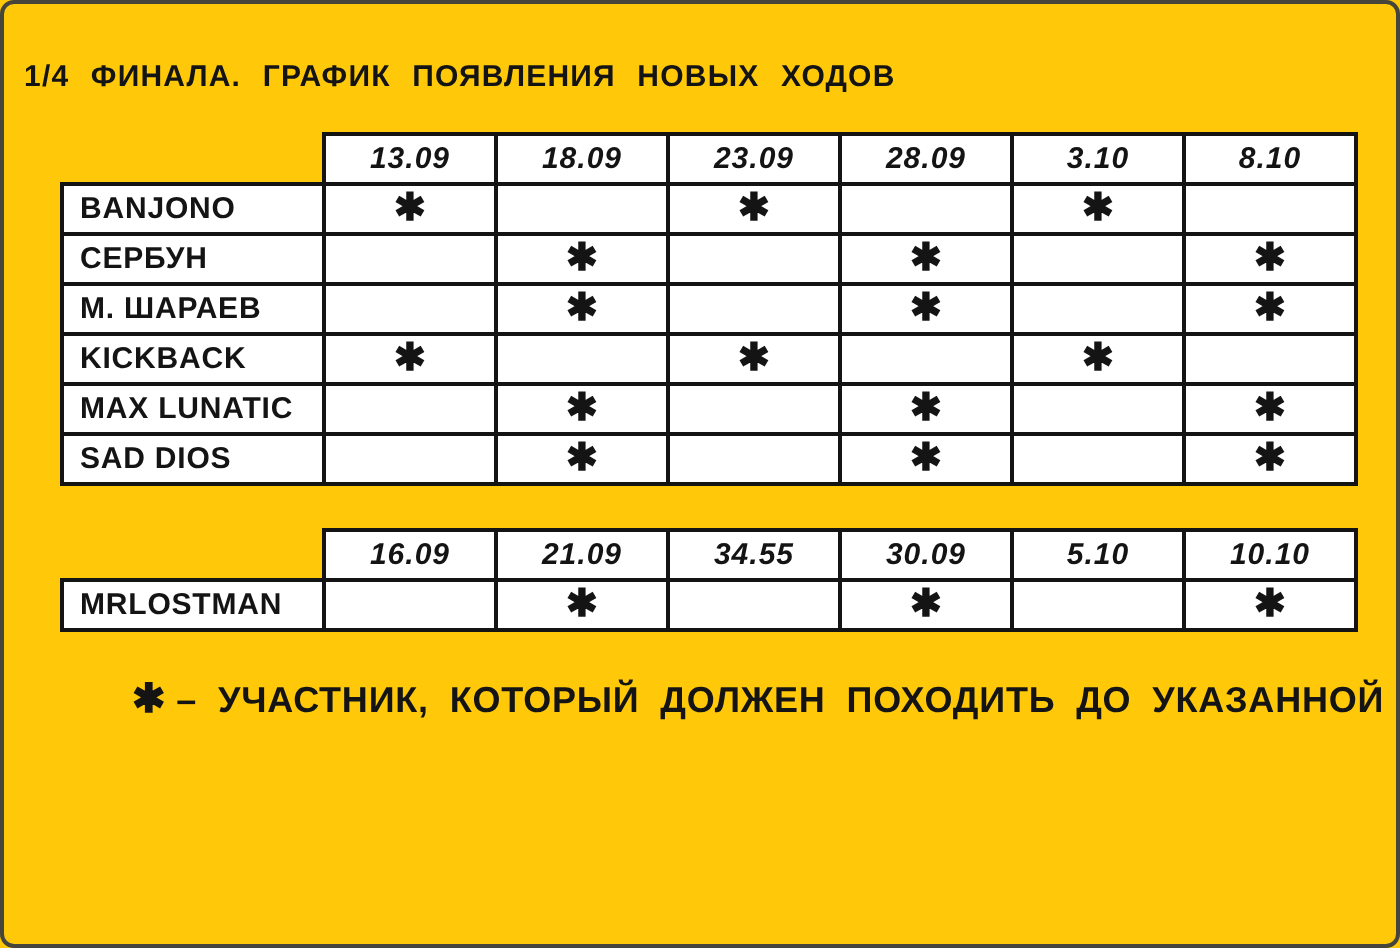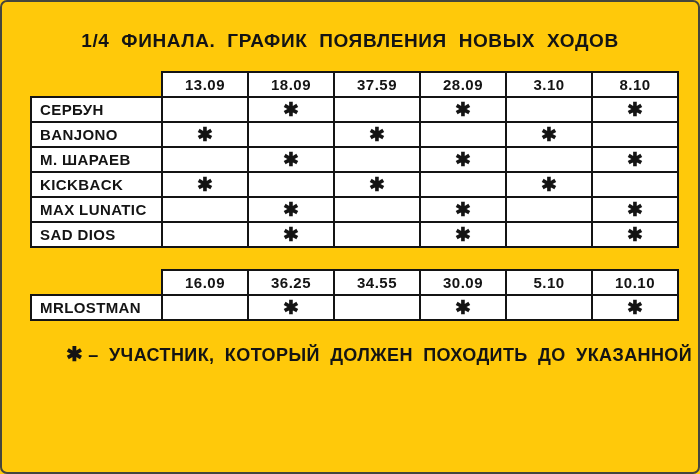--- a/index.html
+++ b/index.html
@@ -8,22 +8,22 @@
     box-sizing: border-box;
     background: var(--bg, #FFC90A);
     border: 2px solid var(--frame, #45453C);
     border-radius: 7px;
     overflow: hidden;
     font-family: "Liberation Sans", sans-serif;
     color: var(--text, #141414);
   }
   .title {
     margin: 28px 10px 0;
-    text-align: center;
-    font-size: 19px;
+    text-align: left;
+    font-size: 15px;
     font-weight: 700;
     letter-spacing: 0.6px;
     word-spacing: 6px;
     white-space: nowrap;
   }
   table.sched {
     border-collapse: collapse;
     table-layout: fixed;
     margin-left: 28px;
   }
@@ -37,21 +37,21 @@
     font-size: 15px;
     font-weight: 700;
     text-align: center;
     overflow: hidden;
   }
   .sched th.corner {
     border: none;
     background: transparent;
     width: 130px;
   }
-  .sched th.date { width: 84px; letter-spacing: 0.5px; }
+  .sched th.date { width: 84px; letter-spacing: 0.5px; font-style: italic; }
   .sched td.name {
     text-align: left;
     padding-left: 8px;
     letter-spacing: 0.4px;
     white-space: nowrap;
   }
   .mark {
     font-size: 19px;
     line-height: 1;
     display: inline-block;
@@ -70,44 +70,44 @@
 <body style="--bg: #FFC90A; --frame: #45453C; --cell: #FFFFFF; --line: #141414; --text: #141414;">
 
 <h1 class="title">1/4 ФИНАЛА. ГРАФИК ПОЯВЛЕНИЯ НОВЫХ ХОДОВ</h1>
 
 <table class="sched sched-1">
     <thead>
       <tr>
         <th class="corner"></th>
         <th class="date">13.09</th>
         <th class="date">18.09</th>
-        <th class="date">37.59</th>
+        <th class="date">23.09</th>
         <th class="date">28.09</th>
         <th class="date">3.10</th>
         <th class="date">8.10</th>
       </tr>
     </thead>
     <tbody>
+      <tr>
+        <td class="name">BANJONO</td>
+        <td class="cell"><span class="mark">✱</span></td>
+        <td class="cell"></td>
+        <td class="cell"><span class="mark">✱</span></td>
+        <td class="cell"></td>
+        <td class="cell"><span class="mark">✱</span></td>
+        <td class="cell"></td>
+      </tr>
       <tr>
         <td class="name">СЕРБУН</td>
         <td class="cell"></td>
         <td class="cell"><span class="mark">✱</span></td>
         <td class="cell"></td>
         <td class="cell"><span class="mark">✱</span></td>
         <td class="cell"></td>
         <td class="cell"><span class="mark">✱</span></td>
-      </tr>
-      <tr>
-        <td class="name">BANJONO</td>
-        <td class="cell"><span class="mark">✱</span></td>
-        <td class="cell"></td>
-        <td class="cell"><span class="mark">✱</span></td>
-        <td class="cell"></td>
-        <td class="cell"><span class="mark">✱</span></td>
-        <td class="cell"></td>
       </tr>
       <tr>
         <td class="name">М. ШАРАЕВ</td>
         <td class="cell"></td>
         <td class="cell"><span class="mark">✱</span></td>
         <td class="cell"></td>
         <td class="cell"><span class="mark">✱</span></td>
         <td class="cell"></td>
         <td class="cell"><span class="mark">✱</span></td>
       </tr>
@@ -139,21 +139,21 @@
         <td class="cell"><span class="mark">✱</span></td>
       </tr>
     </tbody>
   </table>
 
 <table class="sched sched-2">
     <thead>
       <tr>
         <th class="corner"></th>
         <th class="date">16.09</th>
-        <th class="date">36.25</th>
+        <th class="date">21.09</th>
         <th class="date">34.55</th>
         <th class="date">30.09</th>
         <th class="date">5.10</th>
         <th class="date">10.10</th>
       </tr>
     </thead>
     <tbody>
       <tr>
         <td class="name">MRLOSTMAN</td>
         <td class="cell"></td>

